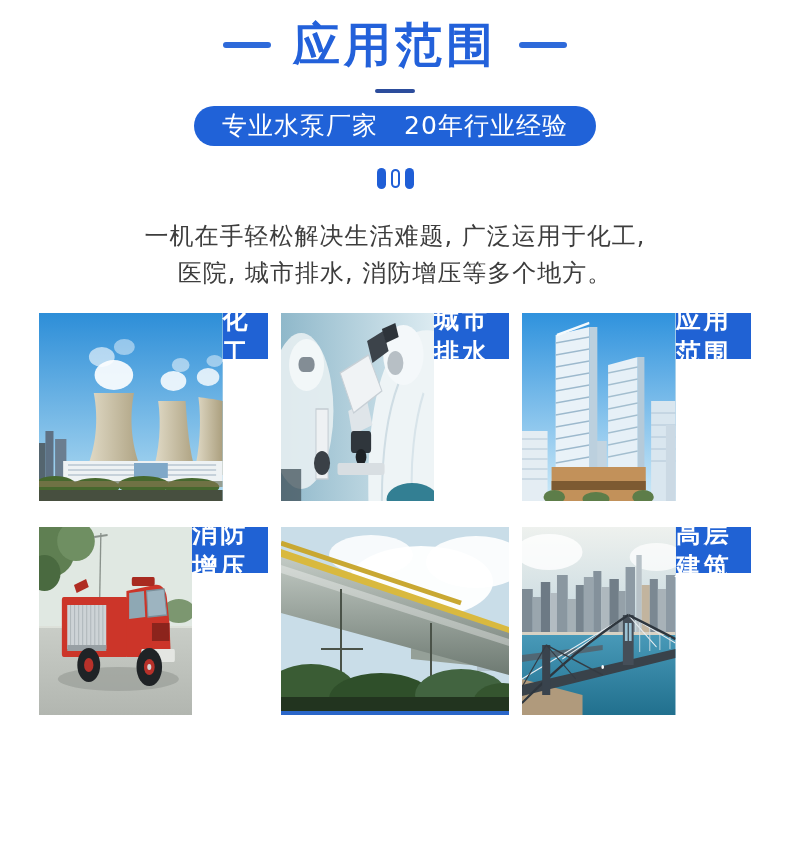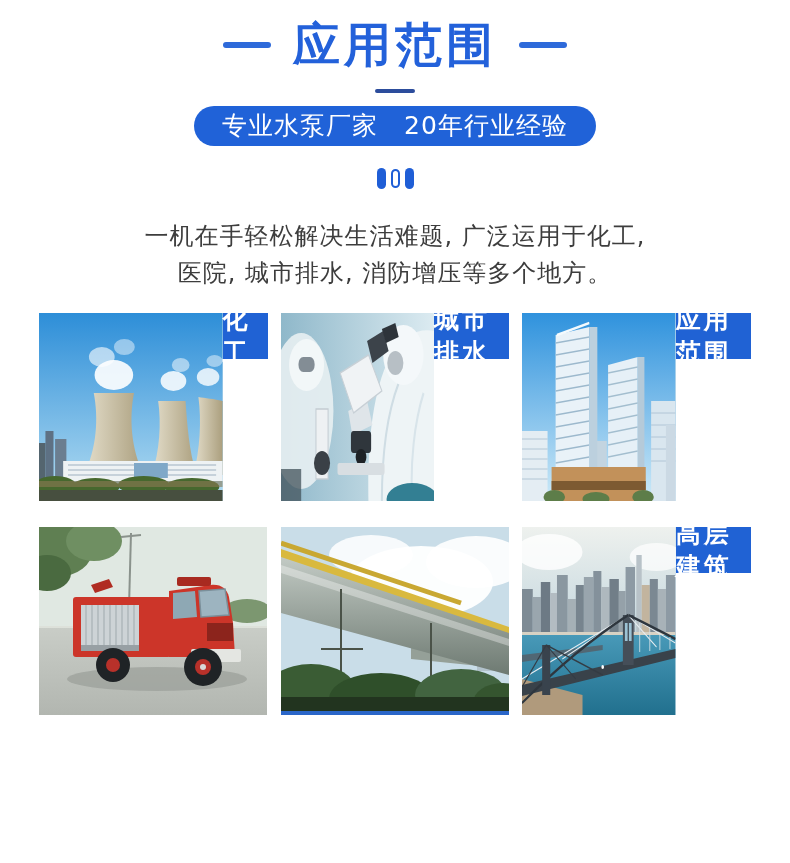--- a/index.html
+++ b/index.html
@@ -255,20 +255,21 @@
           <rect x="138" y="50" width="34" height="9" rx="2" fill="#a82a20"></rect>
           <rect x="168" y="96" width="26" height="18" fill="#8c241c"></rect>
           <rect x="152" y="122" width="50" height="13" rx="2" fill="#e4e6e2"></rect>
           <circle cx="74" cy="138" r="17" fill="#1f2326"></circle>
           <circle cx="74" cy="138" r="7" fill="#b8312a"></circle>
           <circle cx="164" cy="140" r="19" fill="#1f2326"></circle>
           <circle cx="164" cy="140" r="8" fill="#b8312a"></circle>
           <circle cx="164" cy="140" r="3" fill="#d8d8d8"></circle>
         </svg>
       </div>
+      <div class="card-label">消防增压</div>
     </div>
 
     <div class="card">
       <div class="card-image">
         <svg viewBox="0 0 228 188" preserveAspectRatio="none">
           <defs>
             <linearGradient id="g-pipe5" x1="0" y1="0" x2="0" y2="1">
               <stop offset="0" stop-color="#c2cac4"></stop>
                 <stop offset="1" stop-color="#6e7a72"></stop>
             </linearGradient>

